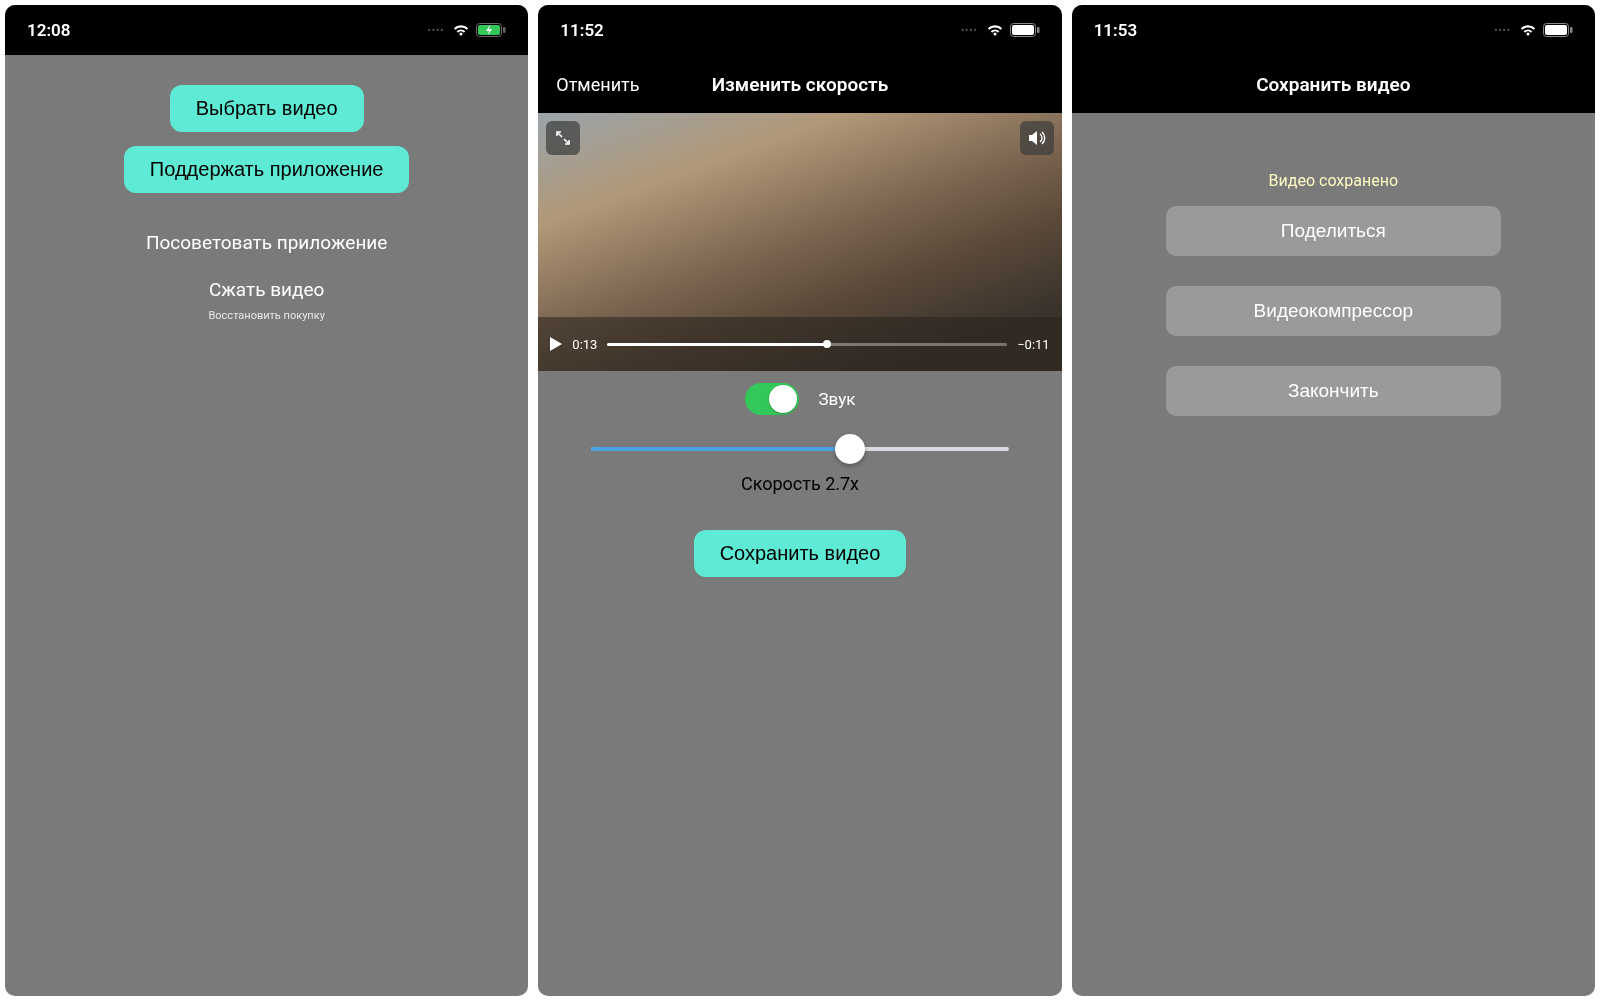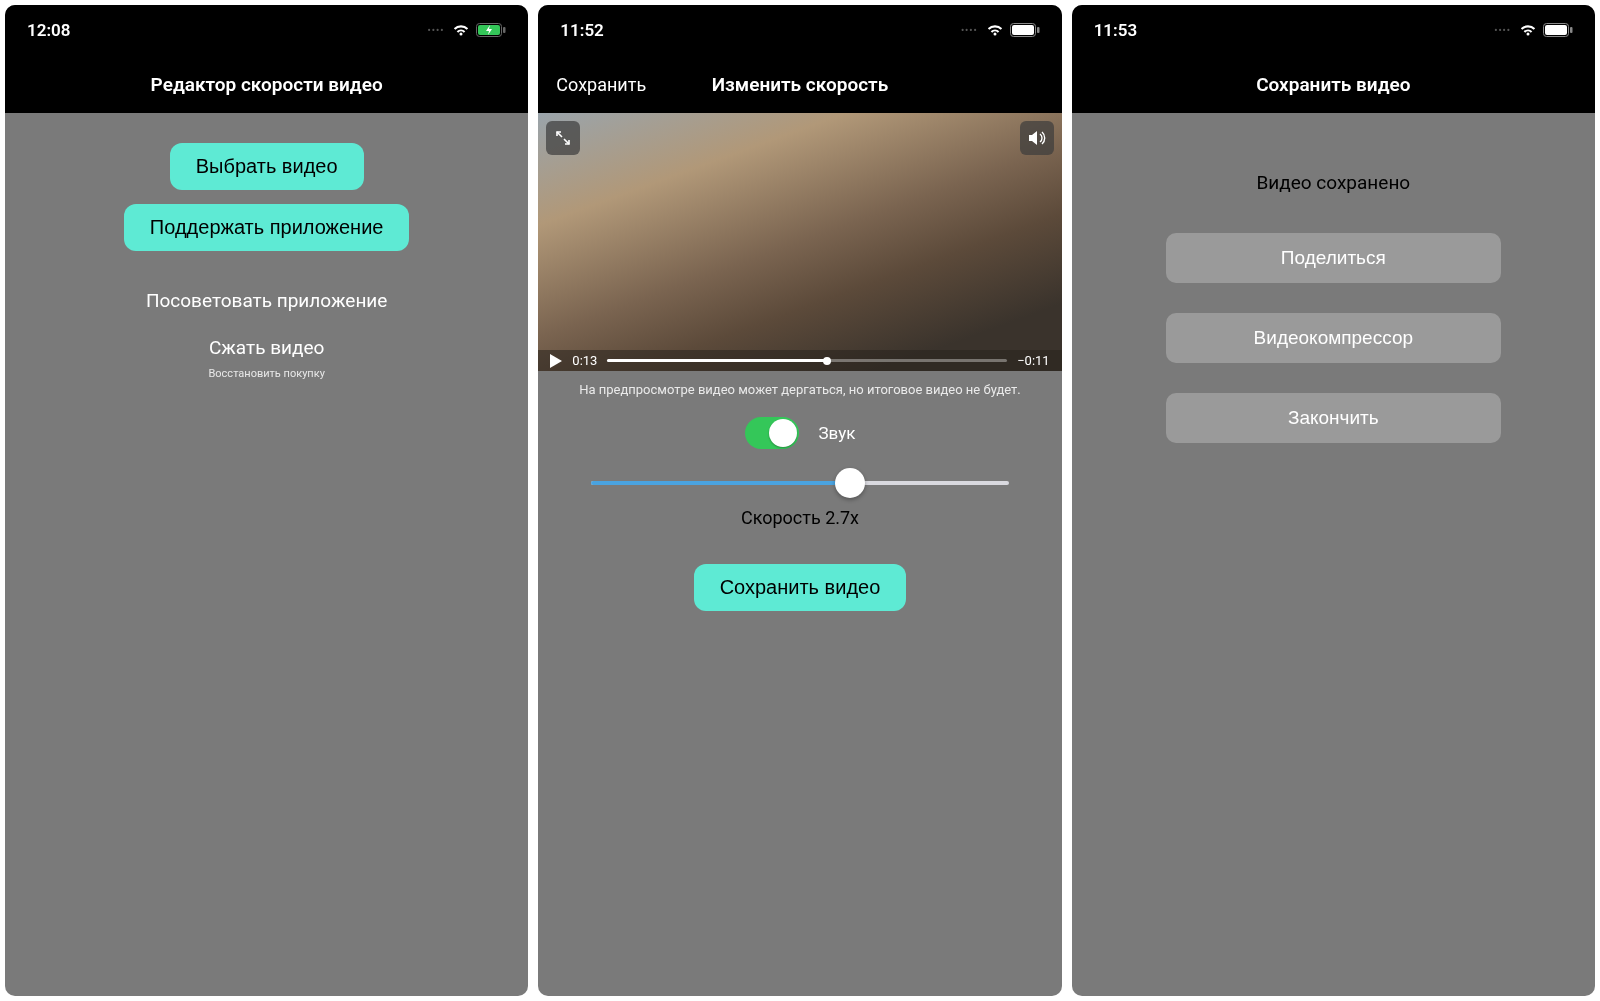--- a/index.html
+++ b/index.html
@@ -114,21 +114,21 @@
     color: #fff;
     cursor: pointer;
   }
   .video-overlay.right {
     left: auto;
     right: 8px;
   }
   .video-controls {
     position: absolute;
     left: 0; right: 0; bottom: 0;
-    height: 21px;
+    height: 54px;
     background: rgba(40,35,30,0.55);
     display: flex;
     align-items: center;
     padding: 0 12px;
     color: #fff;
     font-size: 13px;
     gap: 10px;
   }
   .play-triangle {
     width: 0; height: 0;
@@ -221,24 +221,24 @@
   .speed-label {
     color: #000000;
     font-size: 18px;
     margin-top: 22px;
   }
   .save-btn {
     margin-top: 36px;
   }
   
   .saved-msg {
-    color: #000000;
-    font-size: 19px;
+    color: #fef9c3;
+    font-size: 16px;
     margin-top: 28px;
-    margin-bottom: 39px;
+    margin-bottom: 16px;
   }
   .btn-light-gray {
     background: #9a9a9a;
     color: #fff;
     border: none;
     border-radius: 10px;
     width: 64%;
     padding: 14px 0;
     font-size: 19px;
     font-weight: 500;
@@ -264,23 +264,20 @@
       <span class="batt-icon">
         <svg width="30" height="14" viewBox="0 0 30 14">
             <rect x="0.5" y="0.5" width="25" height="13" rx="3" fill="none" stroke="#666"></rect>
             <rect x="2" y="2" width="22" height="10" rx="2" fill="#34c759"></rect>
             <rect x="27" y="4" width="2.5" height="6" rx="1" fill="#666"></rect>
             <path d="M14 2l-4 6h3l-1 4 4-6h-3z" fill="#fff"></path>
           </svg>
       </span>
     </div>
   </div>
-  <div class="nav-bar">
-    <span>Редактор скорости видео</span>
-  </div>
   <div class="content">
     <button class="btn">Выбрать видео</button>
     <button class="btn">Поддержать приложение</button>
     <div class="text-link">Посоветовать приложение</div>
     <div class="text-link">Сжать видео</div>
     <div class="text-link small">Восстановить покупку</div>
   </div>
 </div>
 
 <div class="phone">
@@ -296,21 +293,21 @@
       <span class="batt-icon">
         <svg width="30" height="14" viewBox="0 0 30 14">
             <rect x="0.5" y="0.5" width="25" height="13" rx="3" fill="none" stroke="#888"></rect>
             <rect x="2" y="2" width="22" height="10" rx="2" fill="#fff"></rect>
             <rect x="27" y="4" width="2.5" height="6" rx="1" fill="#888"></rect>
           </svg>
       </span>
     </div>
   </div>
   <div class="nav-bar">
-    <span class="nav-left">Сохранить</span>
+    <span class="nav-left">Отменить</span>
     <span>Изменить скорость</span>
   </div>
   <div class="video-wrap">
     <div class="video-placeholder">
       <div class="video-overlay">
         <span class="expand-icon">
           <svg width="16" height="16" viewBox="0 0 16 16" fill="none" stroke="#fff" stroke-width="1.6">
               <path d="M2 6V2h4M14 10v4h-4"></path>
               <path d="M2 2l5 5M14 14l-5-5"></path>
             </svg>
@@ -328,21 +325,20 @@
         <div class="play-triangle"></div>
         <span>0:13</span>
         <div class="track">
           <div class="track-fill"></div>
           <div class="track-knob"></div>
         </div>
         <span>−0:11</span>
       </div>
     </div>
   </div>
-  <div class="hint">На предпросмотре видео может дергаться, но итоговое видео не будет.</div>
   <div class="content" style="padding-top:4px;">
     <div class="toggle-row">
       <div class="toggle">
         <div class="toggle-knob"></div>
       </div>
       <span>Звук</span>
     </div>
     <div class="slider-wrap">
       <div class="slider">
         <div class="slider-fill"></div>

